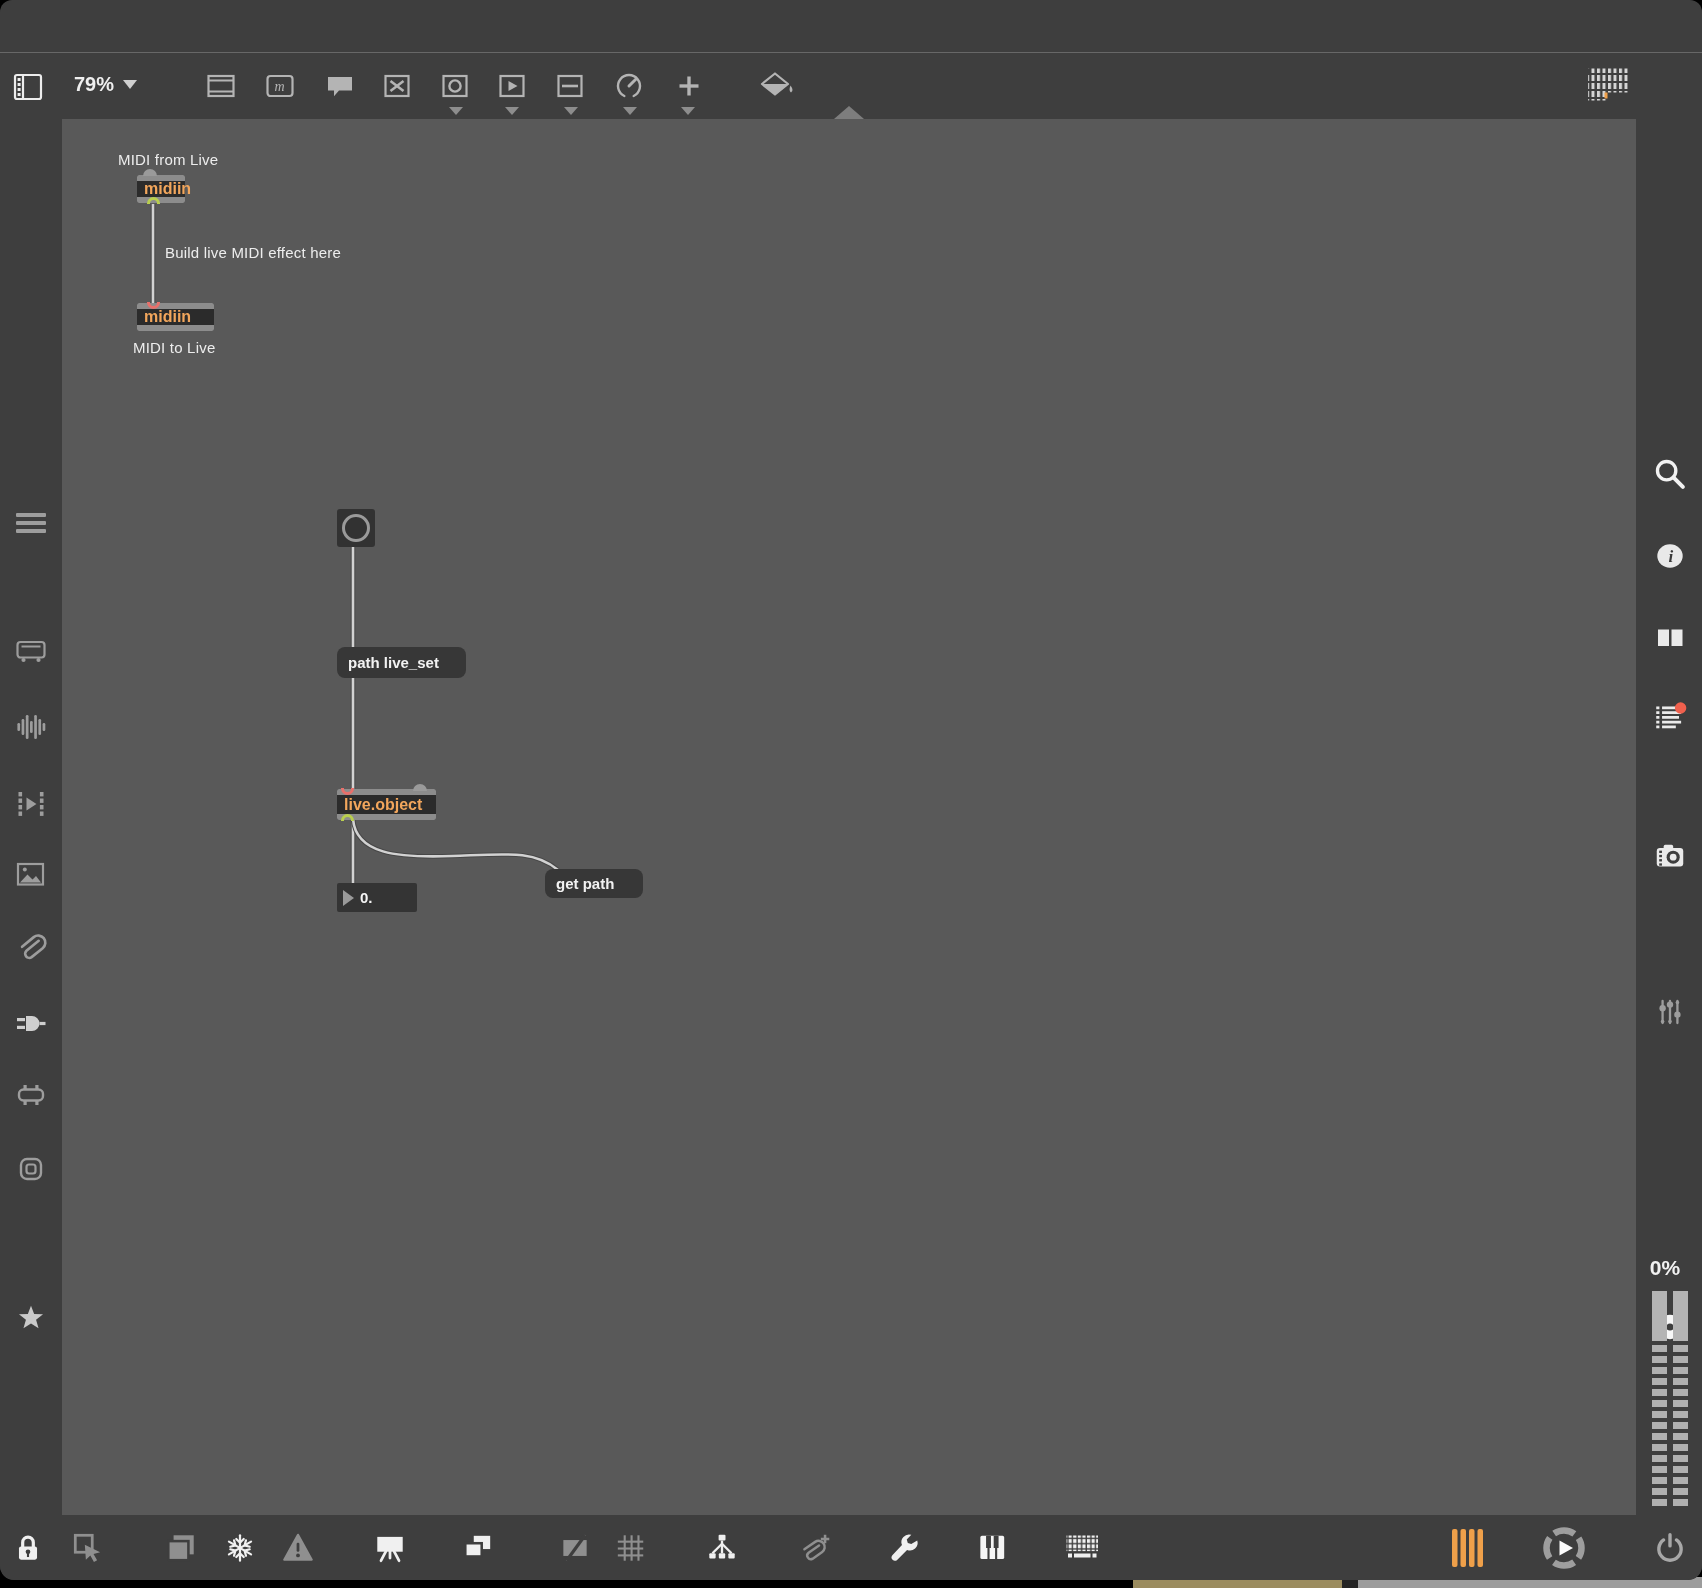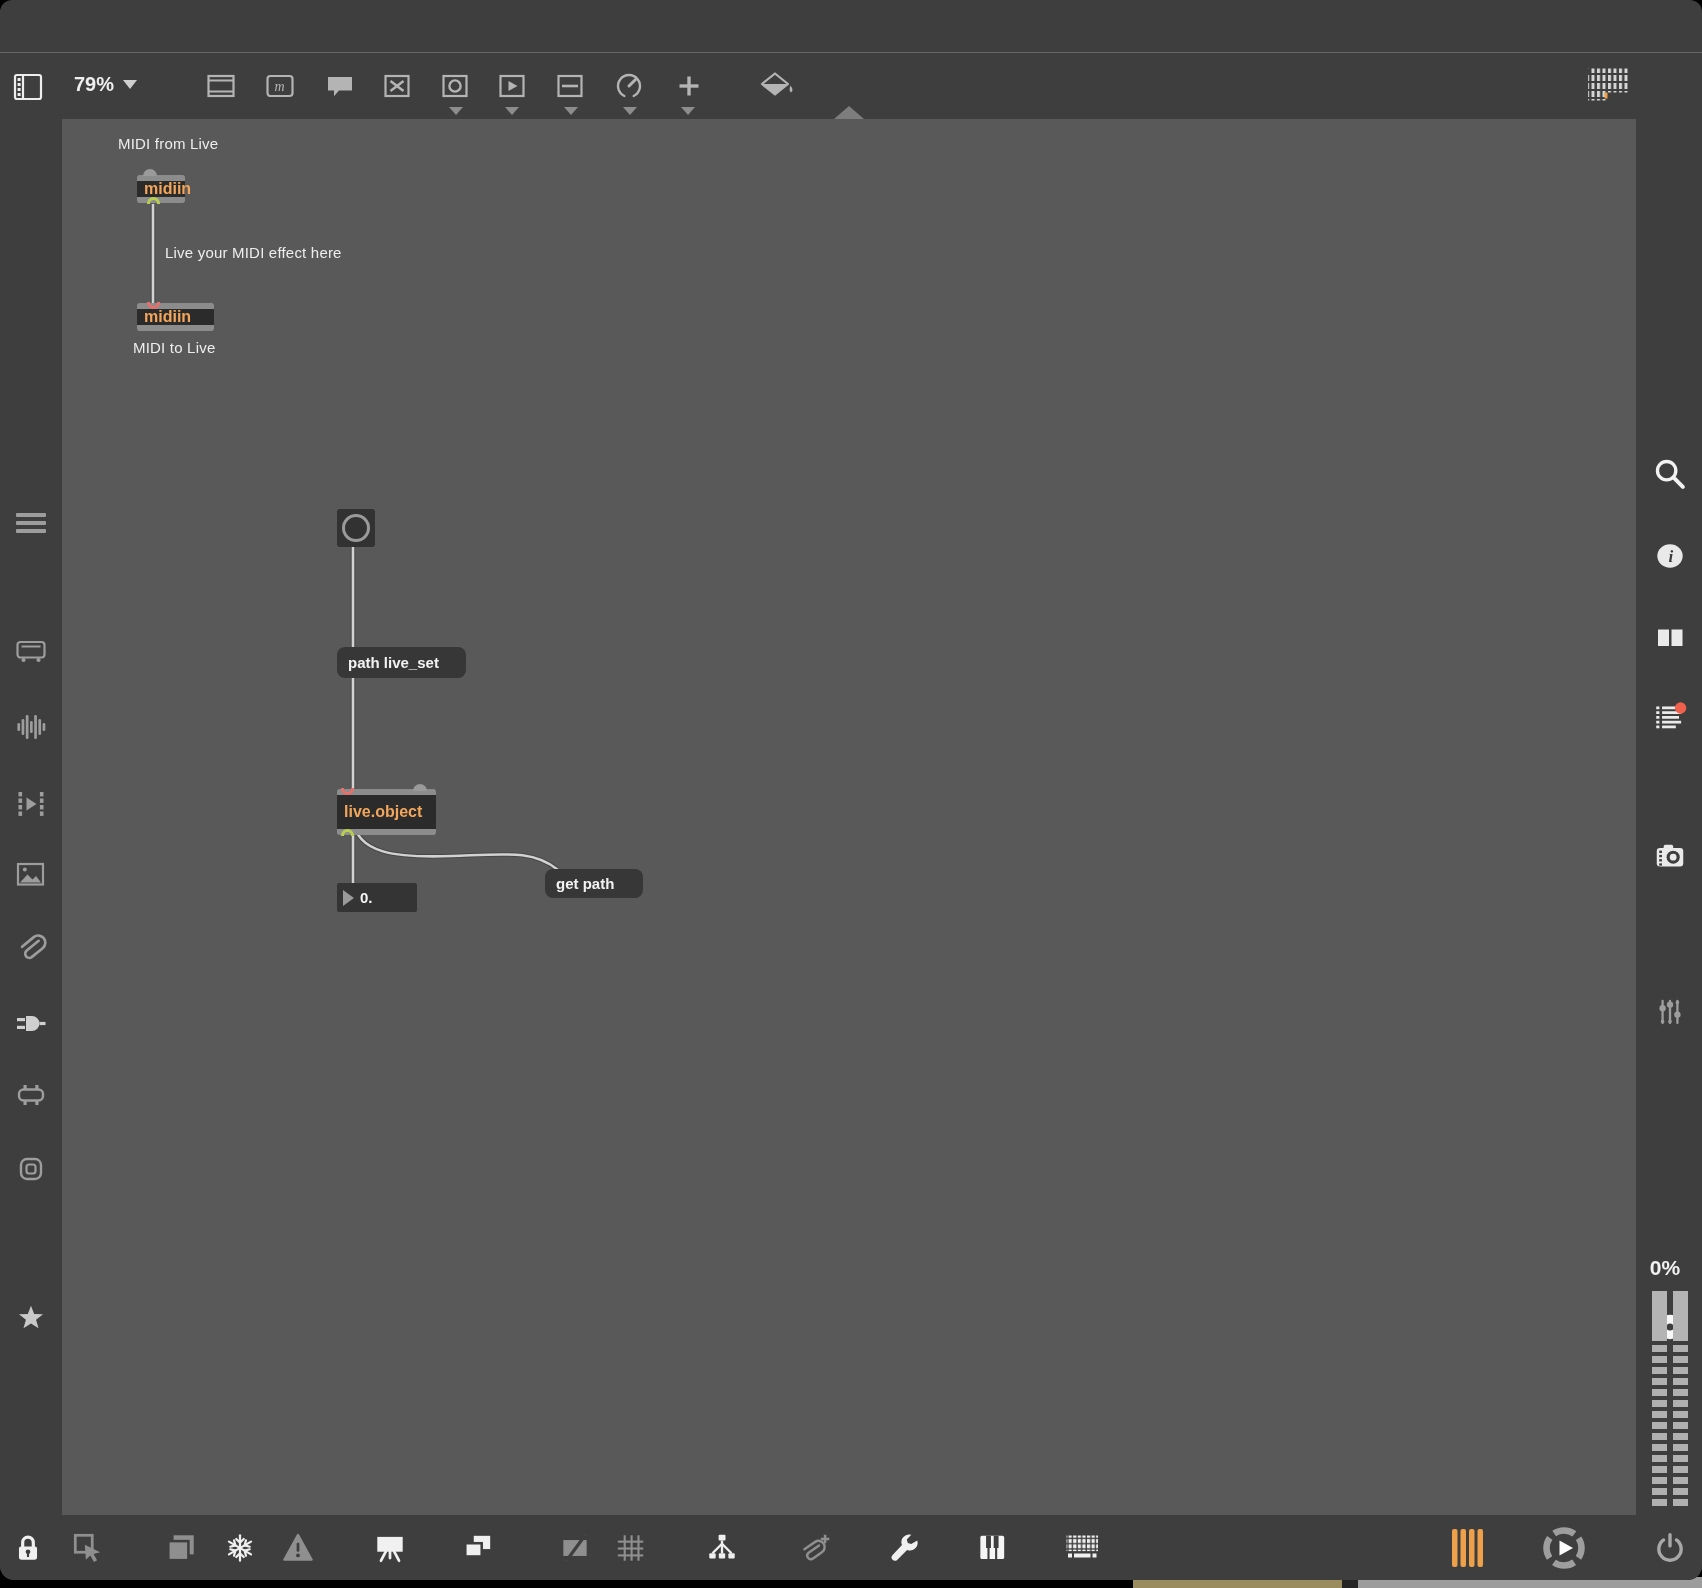--- a/index.html
+++ b/index.html
@@ -366,22 +366,22 @@
         <path class="cord-under" d="M91,85 L91,185"></path>
           <path class="cord" d="M91,85 L91,185"></path>
         <path class="cord-under" d="M291,428 L291,671"></path>
           <path class="cord" d="M291,428 L291,671"></path>
         <path class="cord-under" d="M291,700 L291,765"></path>
           <path class="cord" d="M291,700 L291,765"></path>
         <path class="cord-under" d="M291,700 C294,735 335,739 390,737 S472,731 496,751"></path>
           <path class="cord" d="M291,700 C294,735 335,739 390,737 S472,731 496,751"></path>
       </svg>
 
-      <div class="comment" style="left: 56px; top: 16px;">MIDI from Live</div>
-      <div class="comment" style="left: 103px; top: 125px;">Live your MIDI effect here</div>
+      <div class="comment" style="left: 56px; top: 32px;">MIDI from Live</div>
+      <div class="comment" style="left: 103px; top: 125px;">Build live MIDI effect here</div>
       <div class="comment" style="left: 71px; top: 220px;">MIDI to Live</div>
 
       <div class="node objbox" style="left: 75px; top: 56px; width: 48px; height: 28px;">
         <div class="portbar top"></div>
         <div class="bump" style="left:6px"></div>
         <div class="objtext">midiin</div>
         <div class="portbar bottom"></div>
         <div class="arc arc-bottom green" style="left:10px"></div>
       </div>
 
@@ -393,21 +393,21 @@
       </div>
 
       <div class="node button-node" style="left: 275px; top: 390px; width: 38px; height: 38px;">
         <div class="ring"></div>
       </div>
 
       <div class="node msgbox" style="left: 275px; top: 528px; width: 129px; height: 31px;">
         <span>path live_set</span>
       </div>
 
-      <div class="node objbox" style="left: 275px; top: 670px; width: 99px; height: 46px;">
+      <div class="node objbox" style="left: 275px; top: 670px; width: 99px; height: 31px;">
         <div class="portbar top"></div>
         <div class="arc arc-top red" style="left:4px"></div>
         <div class="bump" style="left:76px;top:-5px"></div>
         <div class="objtext">live.object</div>
         <div class="portbar bottom"></div>
         <div class="arc arc-bottom green" style="left:4px"></div>
       </div>
 
       <div class="node msgbox" style="left: 483px; top: 750px; width: 98px; height: 29px;">
         <span>get path</span>

